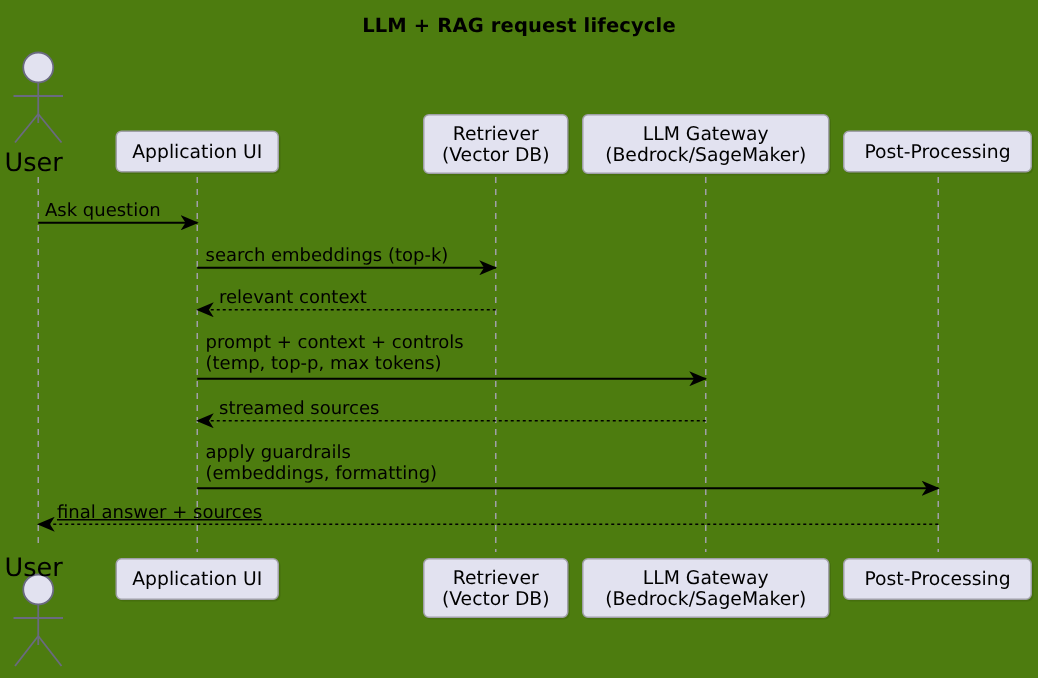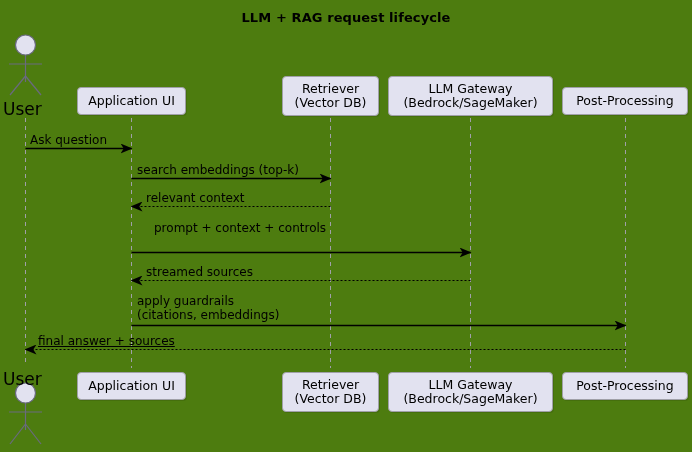--- a/index.html
+++ b/index.html
@@ -155,26 +155,27 @@
 
   <div class="actor-label" style="left:3px; top:99px;">User</div>
   <div class="actor-label" style="left:3px; top:369px;">User</div>
 
   <div class="msg-label" style="left:30px; top:133px;text-align:center;">Ask question</div>
 
   <div class="msg-label" style="left:137px; top:163px;">search embeddings (top-k)</div>
 
   <div class="msg-label" style="left:146px; top:191px;">relevant context</div>
 
-  <div class="msg-label" style="left:154px; top:221px;">
+  <div class="msg-label" style="left:137px; top:221px;">
     <div>prompt + context + controls</div>
+    <div>(temp, top-p, max tokens)</div>
   </div>
 
   <div class="msg-label" style="left:146px; top:265px;">streamed sources</div>
 
   <div class="msg-label" style="left:137px; top:294px;">
     <div>apply guardrails</div>
-    <div>(citations, embeddings)</div>
+    <div>(embeddings, formatting)</div>
   </div>
 
   <div class="msg-label" style="left:38px; top:334px;text-decoration:underline;">final answer + sources</div>
 
 </div>
 
 </body></html>

